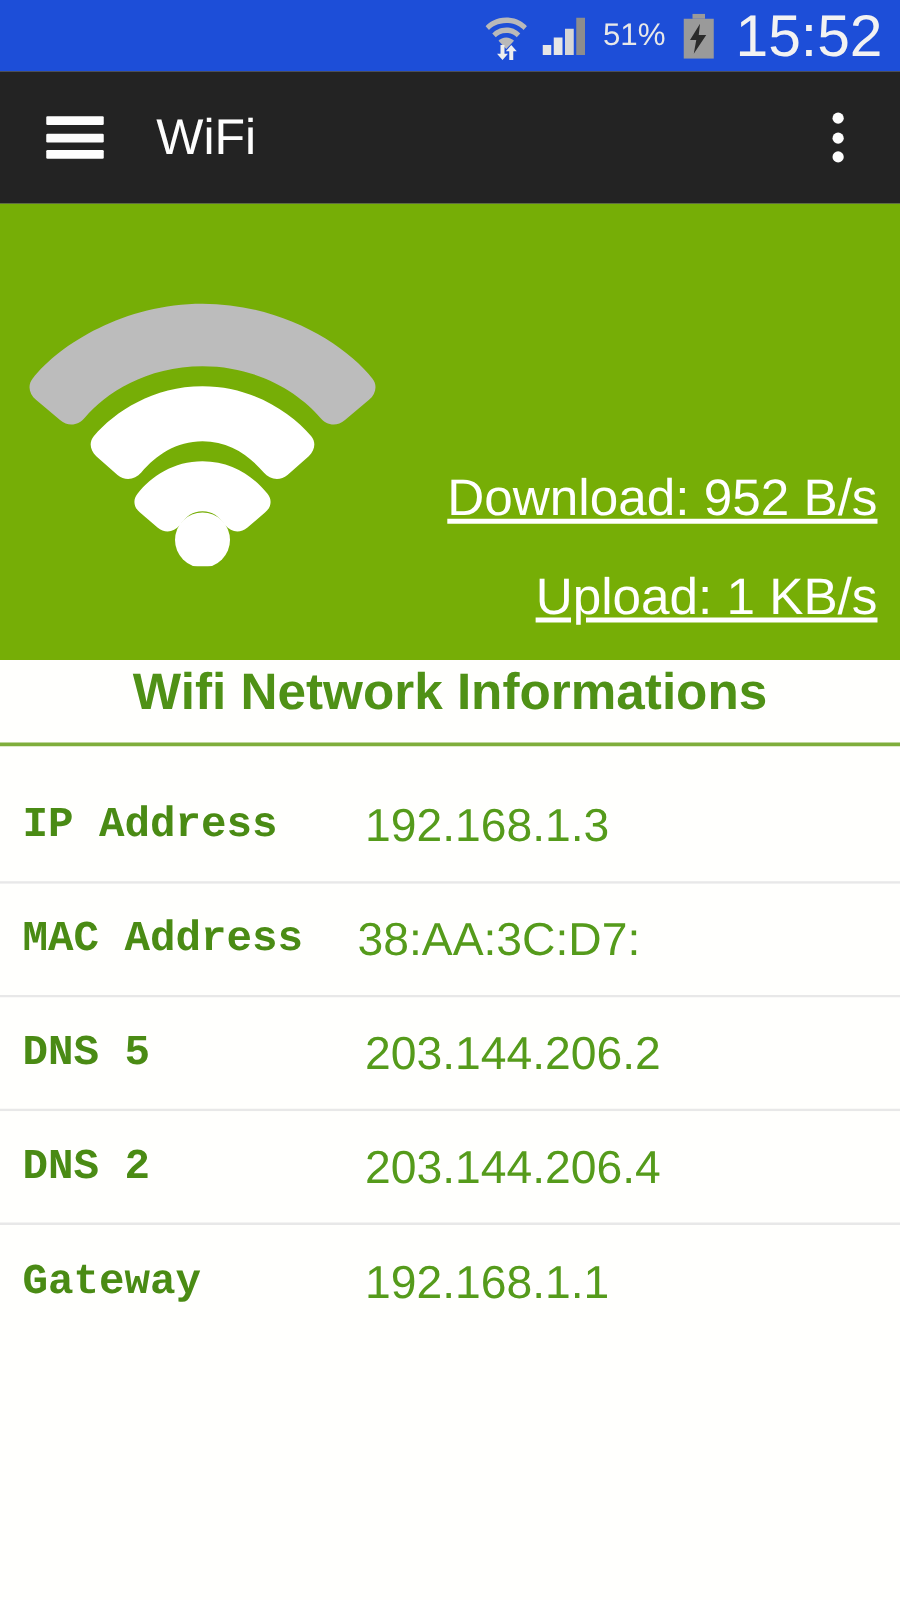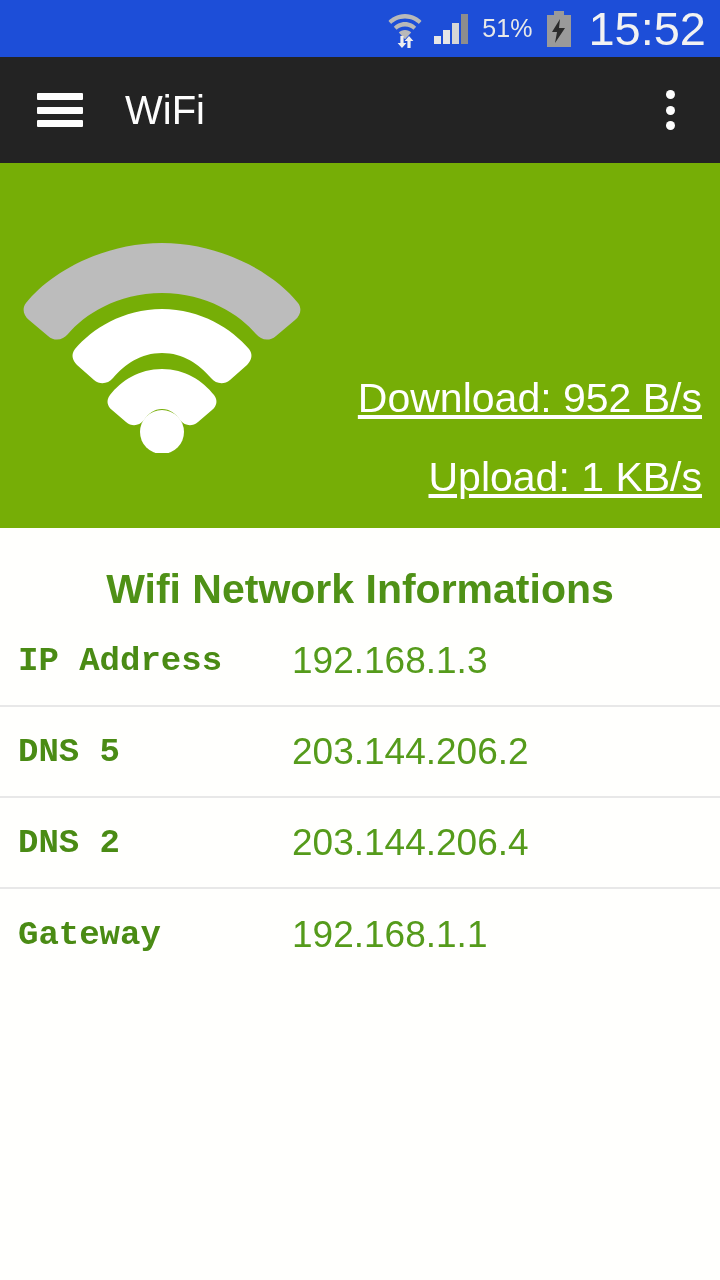--- a/index.html
+++ b/index.html
@@ -46,21 +46,21 @@
     background:#76ae06; overflow:hidden;
   }
   .wifi-big{ position:absolute; left:22px; top:60px; width:280px; height:230px; }
   .speeds{
     position:absolute; right:18px; top:196px; text-align:right; color:#ffffff;
   }
   .speeds div{ font-size:41px; line-height:79px; white-space:nowrap;text-decoration:underline; }
 
   
   .section-title{
-    position:absolute; top:548px; left:0; width:720px; height:85px;
+    position:absolute; top:512px; left:0; width:720px; height:85px;
     display:flex; align-items:center; justify-content:center;
     color:#4f9116; font-size:41px; font-weight:bold;
     border-bottom:3px solid #7fae3b;
   }
   .rows{ position:absolute; top:616px; left:0; width:720px; }
   .row{
     position:relative; height:91px; display:flex; align-items:center;
     border-bottom:2px solid #e8e8e8; background:#fffffd;
   }
   .row:last-child{ border-bottom:none; }
@@ -150,20 +150,24 @@
 
   <div class="section-title">Wifi Network Informations</div>
 
   <div class="rows">
 
     <div class="row">
       <span class="label">IP Address</span>
       <span class="value">192.168.1.3</span>
     </div>
 
+    <div class="row mac">
+      <span class="label">MAC Address</span>
+      <span class="value">38:AA:3C:D7:</span>
+    </div>
 
     <div class="row">
       <span class="label">DNS 5</span>
       <span class="value">203.144.206.2</span>
     </div>
 
     <div class="row">
       <span class="label">DNS 2</span>
       <span class="value">203.144.206.4</span>
     </div>

